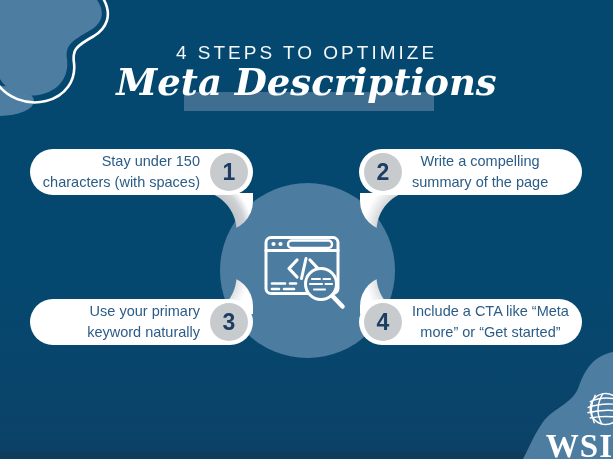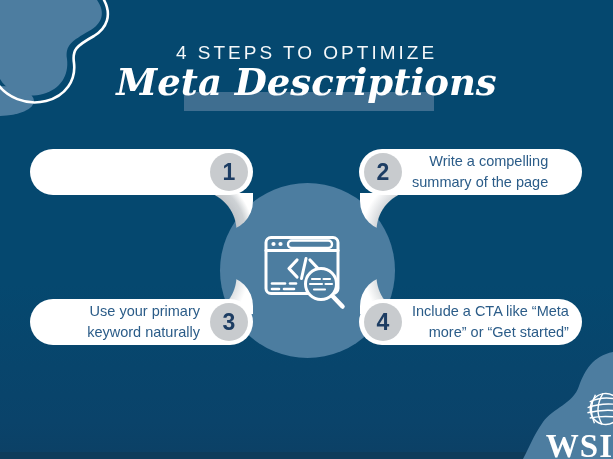--- a/index.html
+++ b/index.html
@@ -62,21 +62,21 @@
     width: 38px; height: 38px; border-radius: 50%; background: #C8CBCE;
     color: #1D3D63; font-weight: bold; font-size: 23px;
     display: flex; align-items: center; justify-content: center;
     flex: 0 0 auto;
   }
   .step-text {
     color: #2B5C88; font-size: 14.5px; line-height: 21px; font-weight: 500;
     white-space: pre-line;
   }
   #pill-1 .step-text, #pill-3 .step-text { text-align: right; margin-right: 10px; }
-  #pill-2 .step-text, #pill-4 .step-text { text-align: right; margin-left: 10px; }
+  #pill-2 .step-text, #pill-4 .step-text { text-align: center; margin-left: 10px; }
 
   
   .tail { position: absolute; width: 57px; height: 38px; z-index: 3; }
   #tail-1 { left: 196px; top: 193px; border-radius: 0 0 30px 0;
     background: radial-gradient(circle 41px at 0% 100%, rgba(255,255,255,0) 40px, #C2C6CA 41px, #CED2D5 49px, #FFFFFF 57px); }
   #tail-2 { left: 360px; top: 193px; border-radius: 0 0 0 30px;
     background: radial-gradient(circle 41px at 100% 100%, rgba(255,255,255,0) 40px, #D6D9DC 41px, #FFFFFF 54px); }
   #tail-3 { left: 196px; top: 276px; border-radius: 0 30px 0 0;
     background: radial-gradient(circle 41px at 0% 0%, rgba(255,255,255,0) 40px, #DFE2E4 41px, #FFFFFF 52px); }
   #tail-4 { left: 360px; top: 276px; border-radius: 30px 0 0 0;
@@ -140,20 +140,22 @@
       <line x1="68.5" y1="65" x2="78.5" y2="75.5" stroke-width="4.5"></line>
     </g>
   </svg>
 
   <div class="tail" id="tail-1"></div>
   <div class="tail" id="tail-2"></div>
   <div class="tail" id="tail-3"></div>
   <div class="tail" id="tail-4"></div>
 
   <div class="pill" id="pill-1">
+    <div class="step-text">Stay under 150
+characters (with spaces)</div>
     <div class="badge">1</div>
   </div>
 
   <div class="pill" id="pill-2">
     <div class="badge">2</div>
     <div class="step-text">Write a compelling
 summary of the page</div>
   </div>
 
   <div class="pill" id="pill-3">

